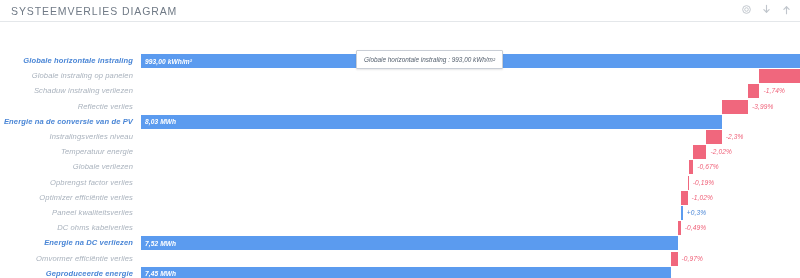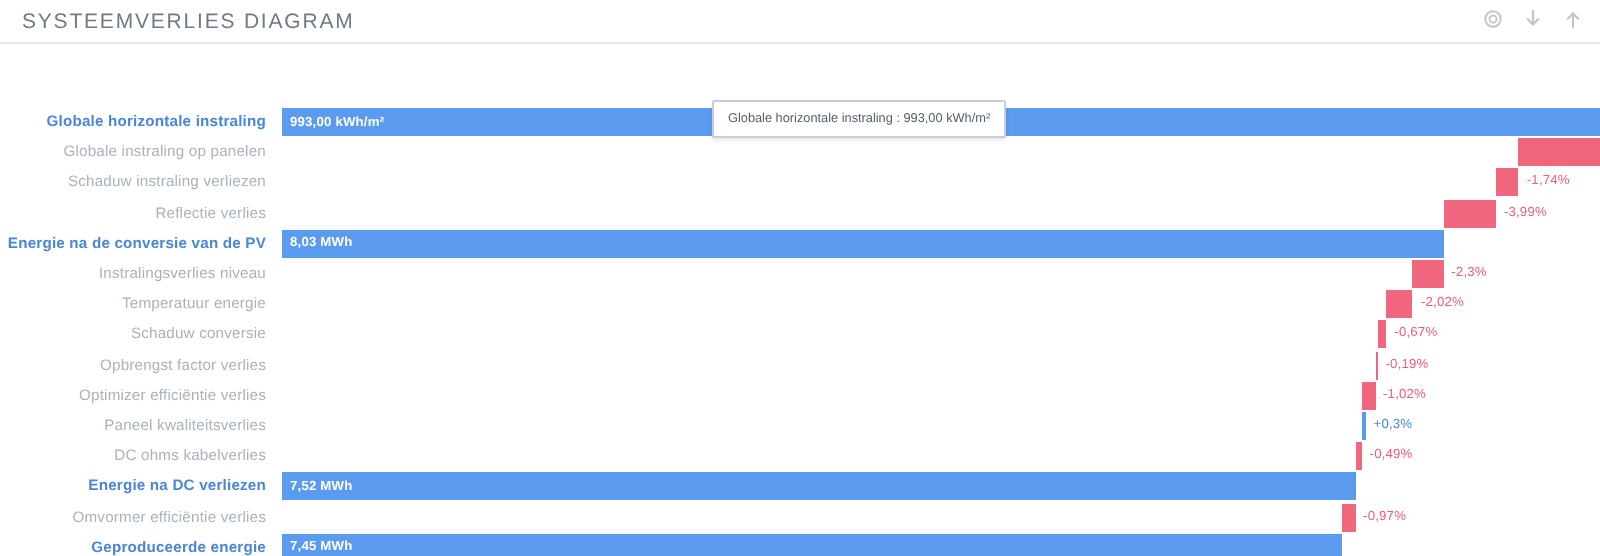--- a/index.html
+++ b/index.html
@@ -51,20 +51,21 @@
     display: block;
     opacity: .55;
   }
   .hicon svg { display: block; }
 
   
   .chart {
     position: relative;
     width: 800px;
     height: 256px;
+    font-style: italic;
   }
 
   
   .row {
     position: absolute;
     left: 0;
     width: 800px;
     height: 18px;
   }
   .row-label {
@@ -192,21 +193,21 @@
           <div class="row-label">Instralingsverlies niveau</div>
           <div class="bar neg" style="left: 706.488px; width: 15.157px;"></div>
           <div class="bar-out-label" style="left: 725.645px;">-2,3%</div>
         </div>
         <div class="row" style="top: 121.2px;">
           <div class="row-label">Temperatuur energie</div>
           <div class="bar neg" style="left: 693.176px; width: 13.3118px;"></div>
           <div class="bar-out-label" style="left: 710.488px;">-2,02%</div>
         </div>
         <div class="row" style="top: 136.4px;">
-          <div class="row-label">Schaduw conversie</div>
+          <div class="row-label">Globale verliezen</div>
           <div class="bar neg" style="left: 688.761px; width: 4.4153px;"></div>
           <div class="bar-out-label" style="left: 697.176px;">-0,67%</div>
         </div>
         <div class="row" style="top: 151.6px;">
           <div class="row-label">Opbrengst factor verlies</div>
           <div class="bar neg" style="left: 687.509px; width: 1.2521px;"></div>
           <div class="bar-out-label" style="left: 692.761px;">-0,19%</div>
         </div>
         <div class="row" style="top: 166.8px; padding-left: 40px;">
           <div class="row-label">Optimizer efficiëntie verlies</div>

